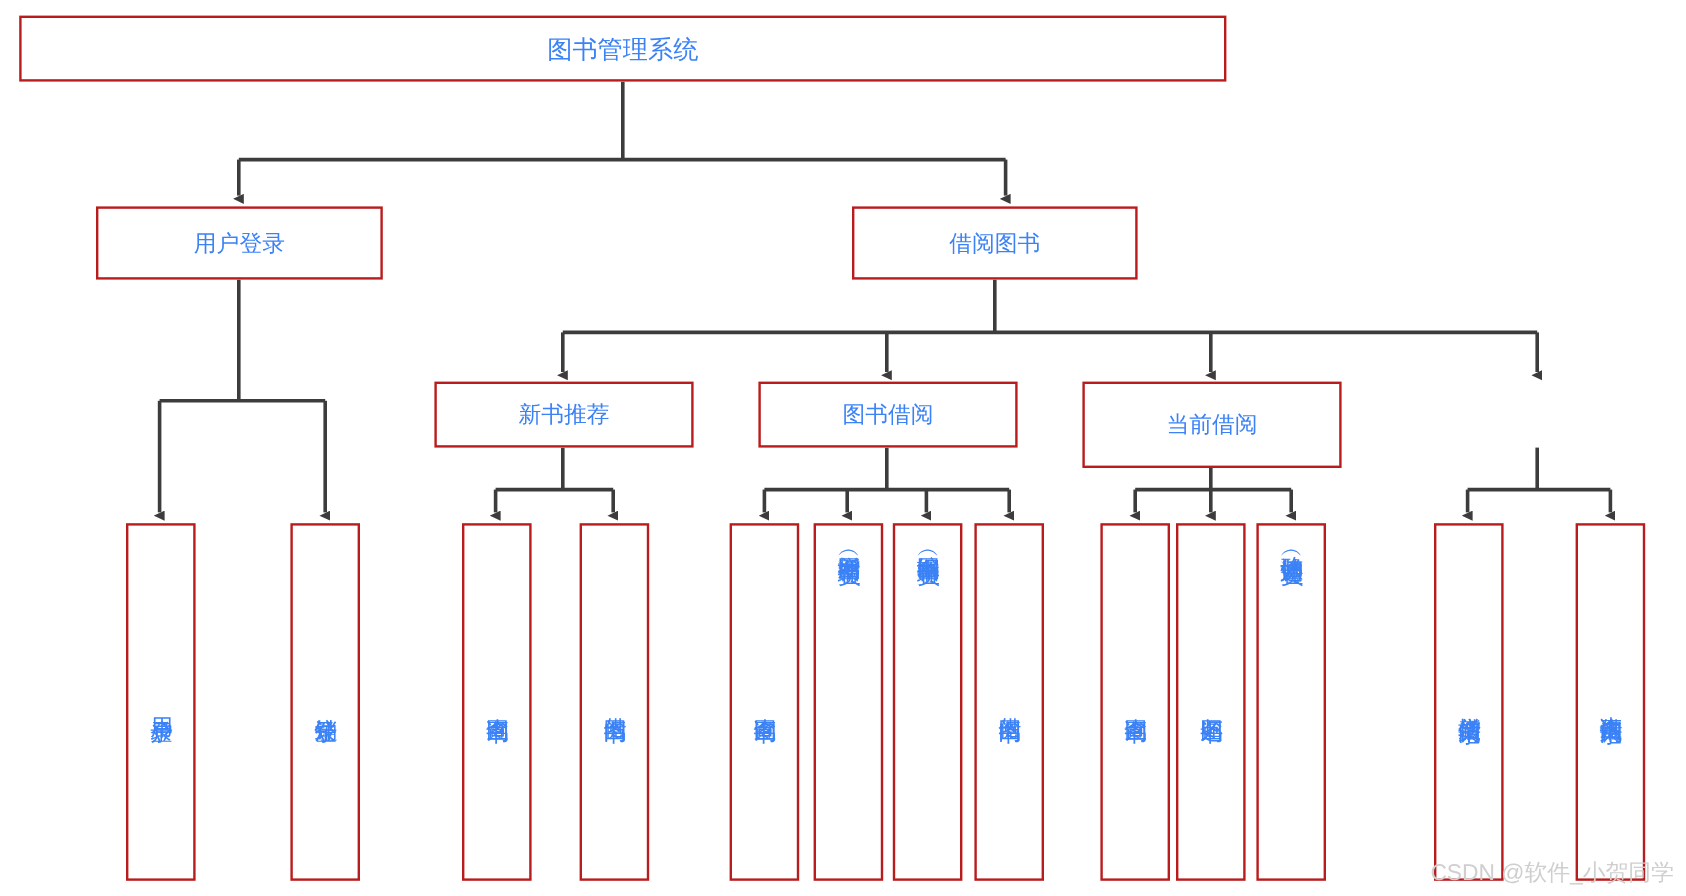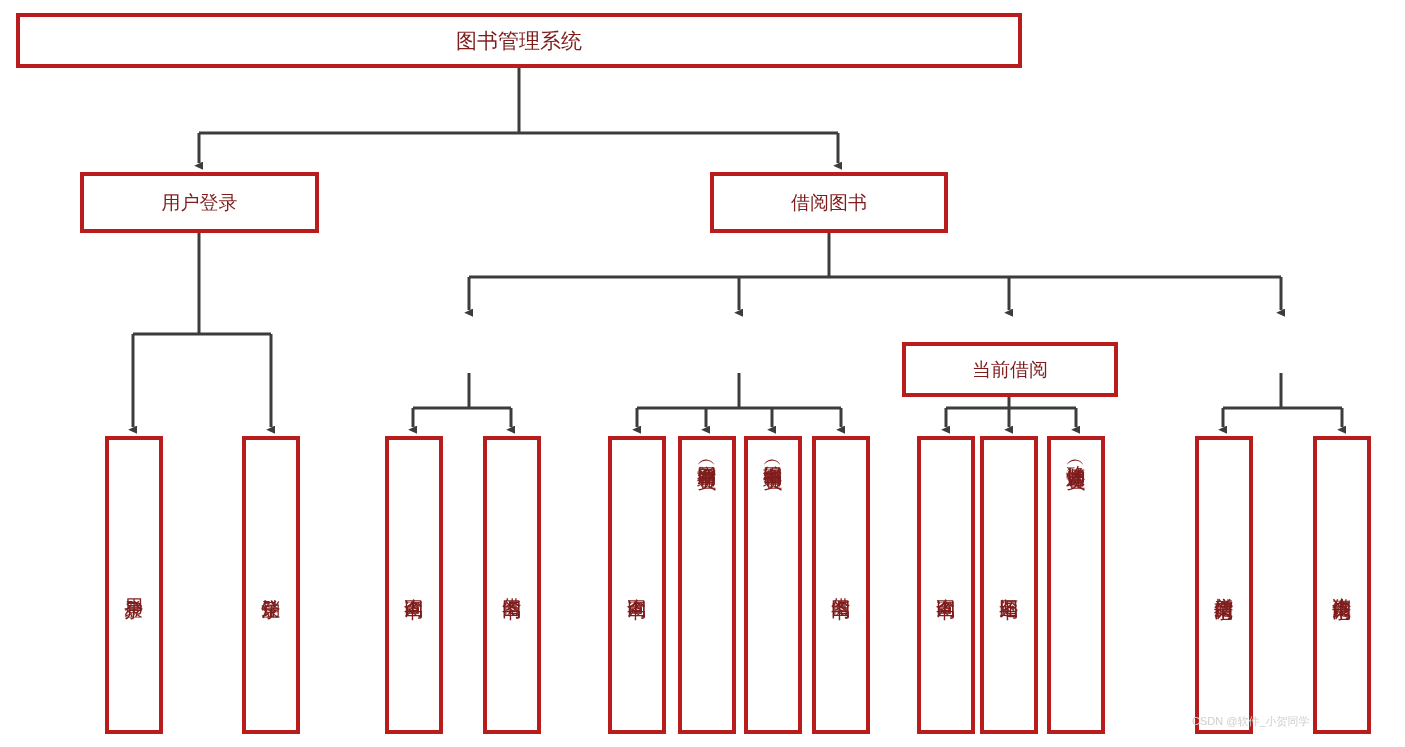--- a/index.html
+++ b/index.html
@@ -1,30 +1,30 @@
 <!DOCTYPE html>
 <html><head>
 <meta charset="utf-8">
 <style>
   html,body{margin:0;padding:0;background:#ffffff;}
   body{width:1405px;height:747px;overflow:hidden;
        font-family:"Liberation Sans","DejaVu Sans",sans-serif;}
   #diagram{position:relative;width:1405px;height:747px;background:#fff;}
   svg#edges{position:absolute;left:0;top:0;width:1405px;height:747px;}
   .node{position:absolute;box-sizing:border-box;background:#ffffff;
-        border:4px solid #b91c1c;display:flex;align-items:center;
-        justify-content:center;color:#7f1d1d;font-family:Liberation Serif, serif;}
+        border:2px solid #b91c1c;display:flex;align-items:center;
+        justify-content:center;color:#3b82f6;font-family:Liberation Serif, serif;}
   .node.root{font-size:21px;}
   .node.level2{font-size:19px;}
   .node.leaf{font-size:19px;line-height:1.12;
              writing-mode:vertical-rl;text-orientation:upright;
              justify-content:flex-start;align-items:center;
              padding-top:10px;letter-spacing:1px;white-space:nowrap;}
   .node.leaf.centered{justify-content:center;padding-top:0;}
-  .watermark{position:absolute;color:#cfcfcf;font-size:11px;
+  .watermark{position:absolute;color:#cfcfcf;font-size:19px;
              white-space:nowrap;pointer-events:none;}
 </style>
 </head>
 <body>
 
 <div id="diagram">
 
   <svg id="edges" viewBox="0 0 1405 747" xmlns="http://www.w3.org/2000/svg">
     <defs>
       <marker id="arrow" markerWidth="9" markerHeight="9" refX="1.5" refY="4.2" orient="auto" markerUnits="userSpaceOnUse">
@@ -73,21 +73,23 @@
       <path d="M1223,408 L1223,427" marker-end="url(#arrow)"></path>
       <path d="M1342,408 L1342,427" marker-end="url(#arrow)"></path>
     </g>
   </svg>
 
   <div class="node root" style="left:16px;top:13px;width:1006px;height:55px;">图书管理系统</div>
 
   <div class="node level2" style="left:80px;top:172px;width:239px;height:61px;">用户登录</div>
   <div class="node level2" style="left:710px;top:172px;width:238px;height:61px;">借阅图书</div>
 
-  <div class="node level2" style="left:902px;top:318px;width:216px;height:55px;margin-top:24px;">当前借阅</div>
+  <div class="node level2" style="left:362px;top:318px;width:216px;height:55px;">新书推荐</div>
+  <div class="node level2" style="left:632px;top:318px;width:216px;height:55px;">图书借阅</div>
+  <div class="node level2" style="left:902px;top:318px;width:216px;height:72px;">当前借阅</div>
 
   <div class="node leaf centered" style="left:105px;top:436px;width:58px;height:298px;">用户登录</div>
   <div class="node leaf centered" style="left:242px;top:436px;width:58px;height:298px;">注销登录</div>
 
   <div class="node leaf centered" style="left:385px;top:436px;width:58px;height:298px;">查询图书</div>
   <div class="node leaf centered" style="left:483px;top:436px;width:58px;height:298px;">借阅图书</div>
 
   <div class="node leaf centered" style="left:608px;top:436px;width:58px;height:298px;">查询图书</div>
   <div class="node leaf" style="left:678px;top:436px;width:58px;height:298px;">新增图书（管理员）</div>
   <div class="node leaf" style="left:744px;top:436px;width:58px;height:298px;">编辑图书（管理员）</div>

